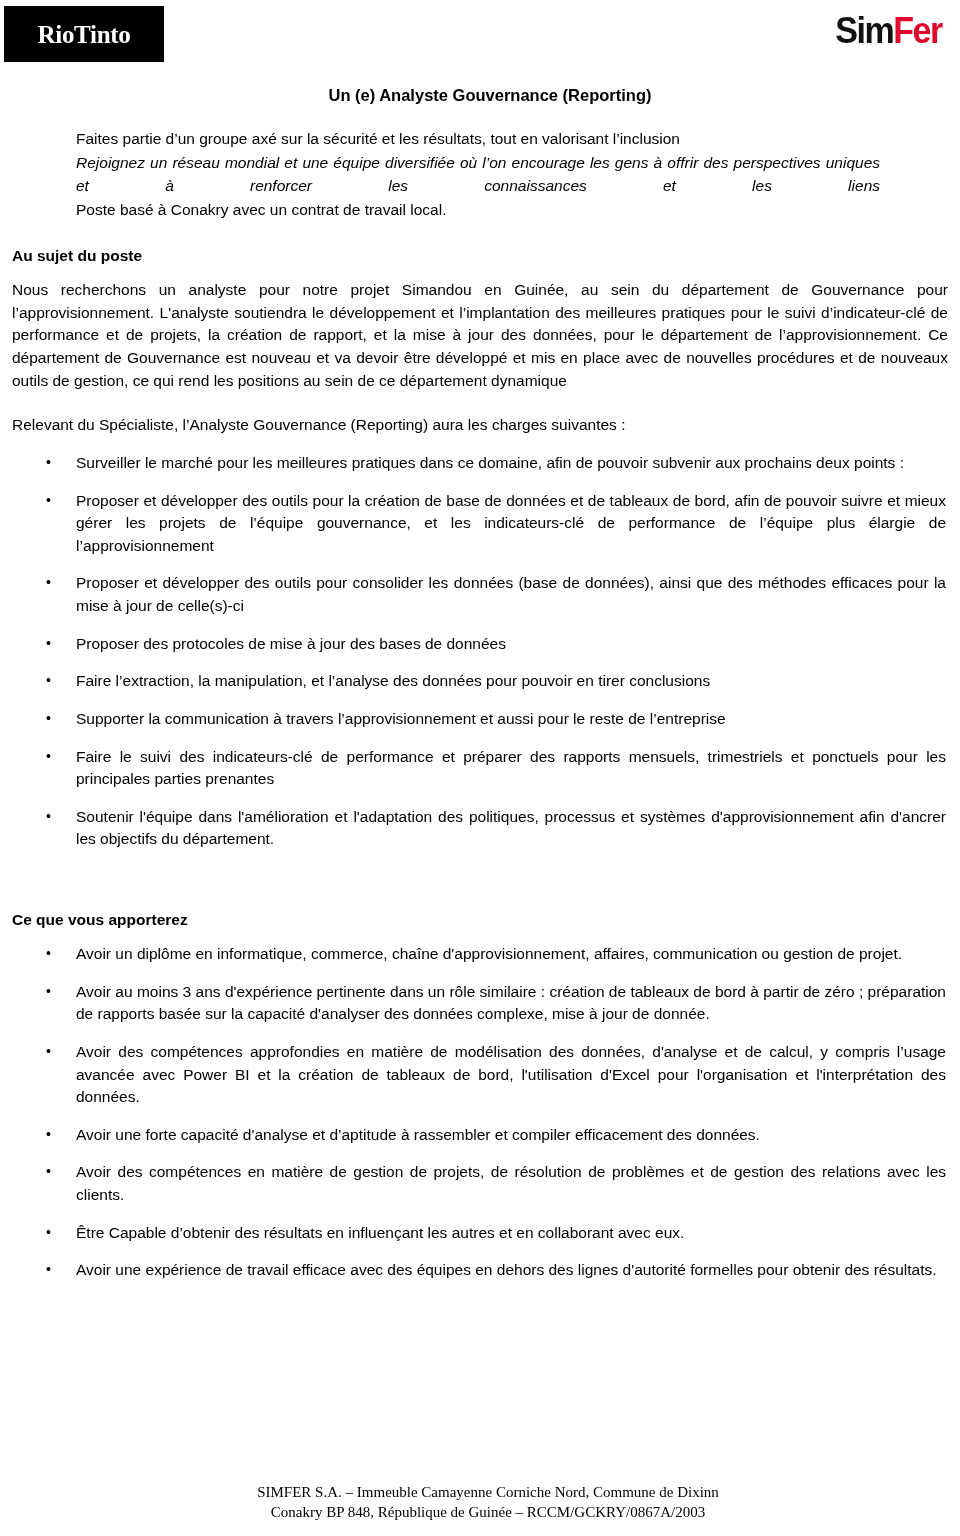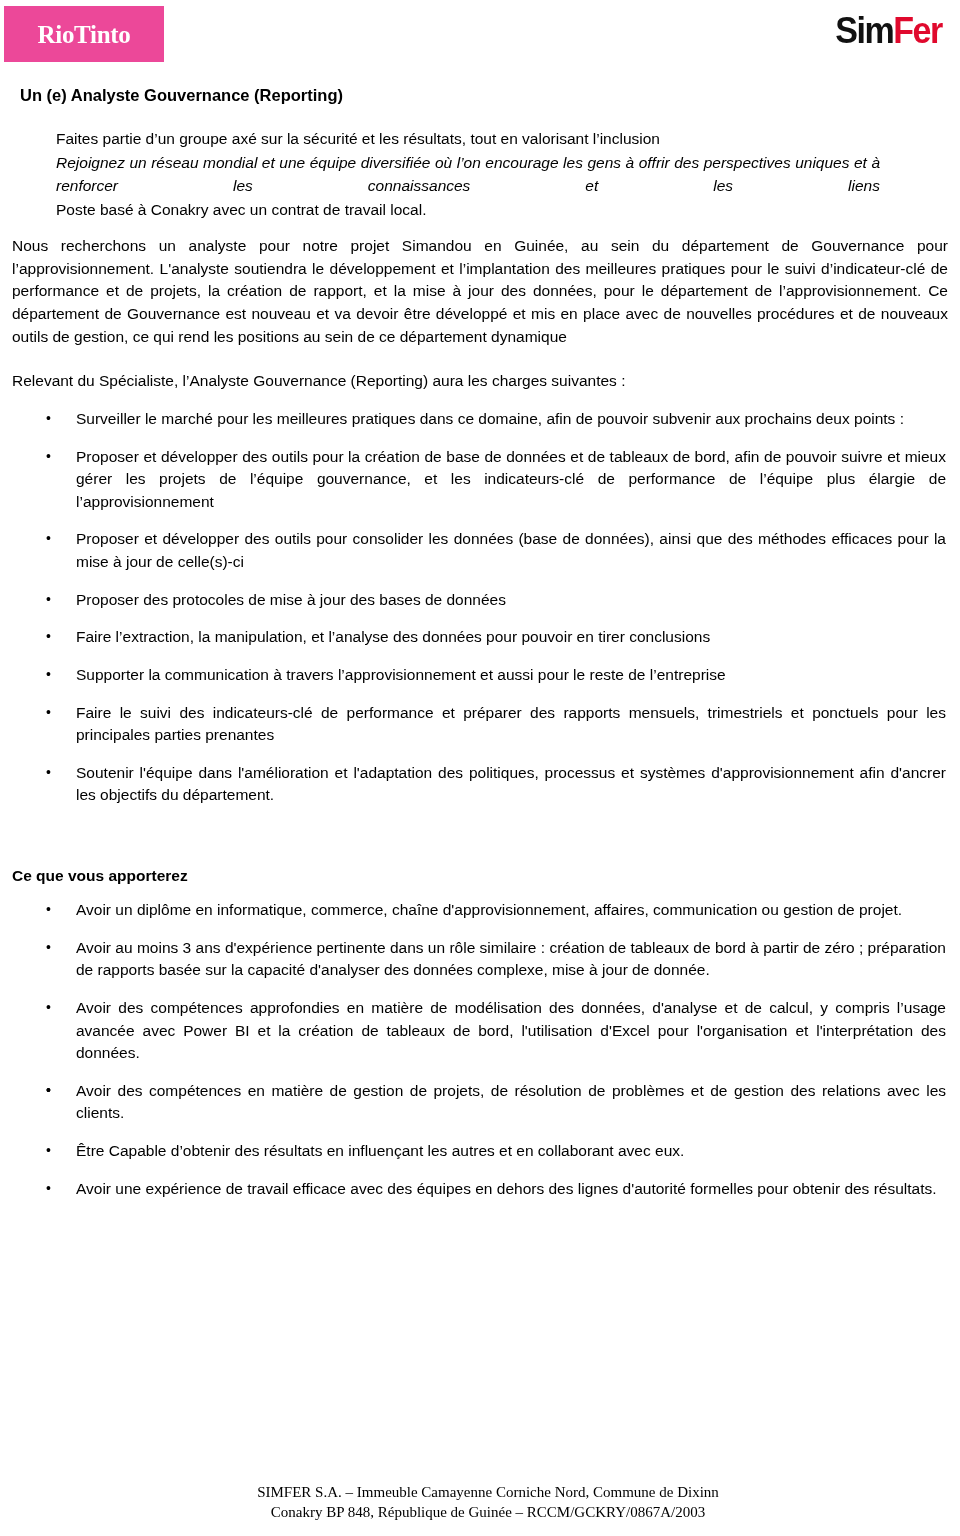--- a/index.html
+++ b/index.html
@@ -20,21 +20,21 @@
   .header {
     position: relative;
     height: 70px;
   }
   .logo-riotinto {
     position: absolute;
     left: 4px;
     top: 6px;
     width: 160px;
     height: 56px;
-    background: #ec4899;
+    background: #000000;
     display: flex;
     align-items: center;
     justify-content: center;
     box-sizing: border-box;
   }
   .logo-riotinto span {
     font-family: "Liberation Serif", serif;
     font-weight: bold;
     font-size: 25px;
     color: #ffffff;
@@ -56,29 +56,29 @@
   .logo-simfer .sim { color: #111111; }
   .logo-simfer .fer { color: #e0092d; }
 
   
   .doc {
     position: relative;
     padding: 0;
   }
 
   .job-title {
-    text-align: left;
+    text-align: center;
     font-size: 16.5px;
     font-weight: bold;
     margin: 16px 0 0 0;
     padding-left: 20px;
   }
 
   .intro {
-    margin: 22px 80px 0 56px;
+    margin: 22px 80px 0 76px;
     font-size: 15.5px;
     line-height: 1.52;
     text-align: justify;
   }
   .intro .line { display: block; }
   .intro .just { text-align: justify; text-align-last: justify; font-style: italic; }
 
   .section-head {
     font-size: 15.5px;
     font-weight: bold;
@@ -149,20 +149,21 @@
 <div class="doc">
 
   <div class="job-title">Un (e) Analyste Gouvernance (Reporting)</div>
 
   <div class="intro">
     <div class="line">Faites partie d’un groupe axé sur la sécurité et les résultats, tout en valorisant l’inclusion</div>
     <div class="line just">Rejoignez un réseau mondial et une équipe diversifiée où l’on encourage les gens à offrir des perspectives uniques et à renforcer les connaissances et les liens</div>
     <div class="line">Poste basé à Conakry avec un contrat de travail local.</div>
   </div>
 
+  <div class="section-head">Au sujet du poste</div>
   <div class="para">Nous recherchons un analyste pour notre projet Simandou en Guinée, au sein du département de Gouvernance pour l’approvisionnement. L'analyste soutiendra le développement et l’implantation des meilleures pratiques pour le suivi d’indicateur-clé de performance et de projets, la création de rapport, et la mise à jour des données, pour le département de l’approvisionnement. Ce département de Gouvernance est nouveau et va devoir être développé et mis en place avec de nouvelles procédures et de nouveaux outils de gestion, ce qui rend les positions au sein de ce département dynamique</div>
 
   <div class="lead">Relevant du Spécialiste, l’Analyste Gouvernance (Reporting) aura les charges suivantes :</div>
 
   <ul class="bullets">
     <li><span class="bullet-dot">•</span><span>Surveiller le marché pour les meilleures pratiques dans ce domaine, afin de pouvoir subvenir aux prochains deux points :</span></li>
     <li><span class="bullet-dot">•</span><span>Proposer et développer des outils pour la création de base de données et de tableaux de bord, afin de pouvoir suivre et mieux gérer les projets de l’équipe gouvernance, et les indicateurs-clé de performance de l’équipe plus élargie de l’approvisionnement</span></li>
     <li><span class="bullet-dot">•</span><span>Proposer et développer des outils pour consolider les données (base de données), ainsi que des méthodes efficaces pour la mise à jour de celle(s)-ci</span></li>
     <li><span class="bullet-dot">•</span><span>Proposer des protocoles de mise à jour des bases de données</span></li>
     <li><span class="bullet-dot">•</span><span>Faire l’extraction, la manipulation, et l’analyse des données pour pouvoir en tirer conclusions</span></li>
@@ -172,21 +173,21 @@
   </ul>
 
   <div class="spacer-lg"></div>
 
   <div class="section-head">Ce que vous apporterez</div>
 
   <ul class="bullets">
     <li><span class="bullet-dot">•</span><span>Avoir un diplôme en informatique, commerce, chaîne d'approvisionnement, affaires, communication ou gestion de projet.</span></li>
     <li><span class="bullet-dot">•</span><span>Avoir au moins 3 ans d'expérience pertinente dans un rôle similaire : création de tableaux de bord à partir de zéro ; préparation de rapports basée sur la capacité d'analyser des données complexe, mise à jour de donnée.</span></li>
     <li><span class="bullet-dot">•</span><span>Avoir des compétences approfondies en matière de modélisation des données, d'analyse et de calcul, y compris l’usage avancée avec Power BI et la création de tableaux de bord, l'utilisation d'Excel pour l'organisation et l'interprétation des données.</span></li>
-    <li><span class="bullet-dot">•</span></li>
+    <li><span class="bullet-dot">•</span><span>Avoir une forte capacité d'analyse et d’aptitude à rassembler et compiler efficacement des données.</span></li>
     <li><span class="bullet-dot">•</span><span>Avoir des compétences en matière de gestion de projets, de résolution de problèmes et de gestion des relations avec les clients.</span></li>
     <li><span class="bullet-dot">•</span><span>Être Capable d’obtenir des résultats en influençant les autres et en collaborant avec eux.</span></li>
     <li><span class="bullet-dot">•</span><span>Avoir une expérience de travail efficace avec des équipes en dehors des lignes d'autorité formelles pour obtenir des résultats.</span></li>
   </ul>
 
 </div>
 
 <div class="footer">
   <div>SIMFER S.A. – Immeuble Camayenne Corniche Nord, Commune de Dixinn</div>
   <div>Conakry BP 848, République de Guinée – RCCM/GCKRY/0867A/2003</div>

